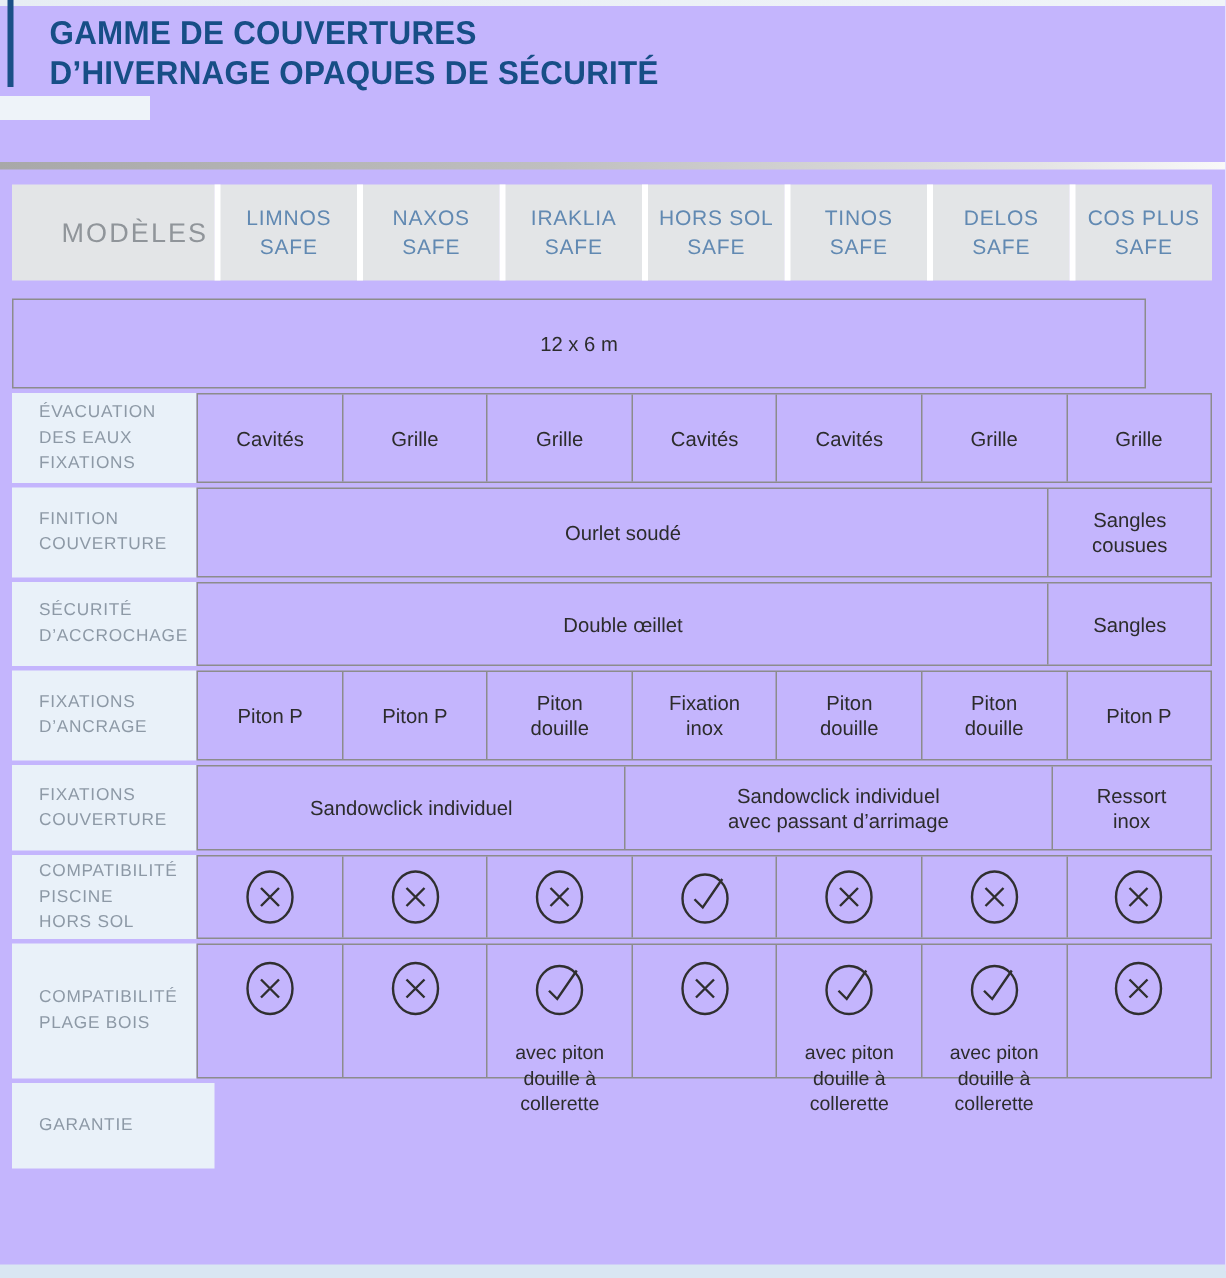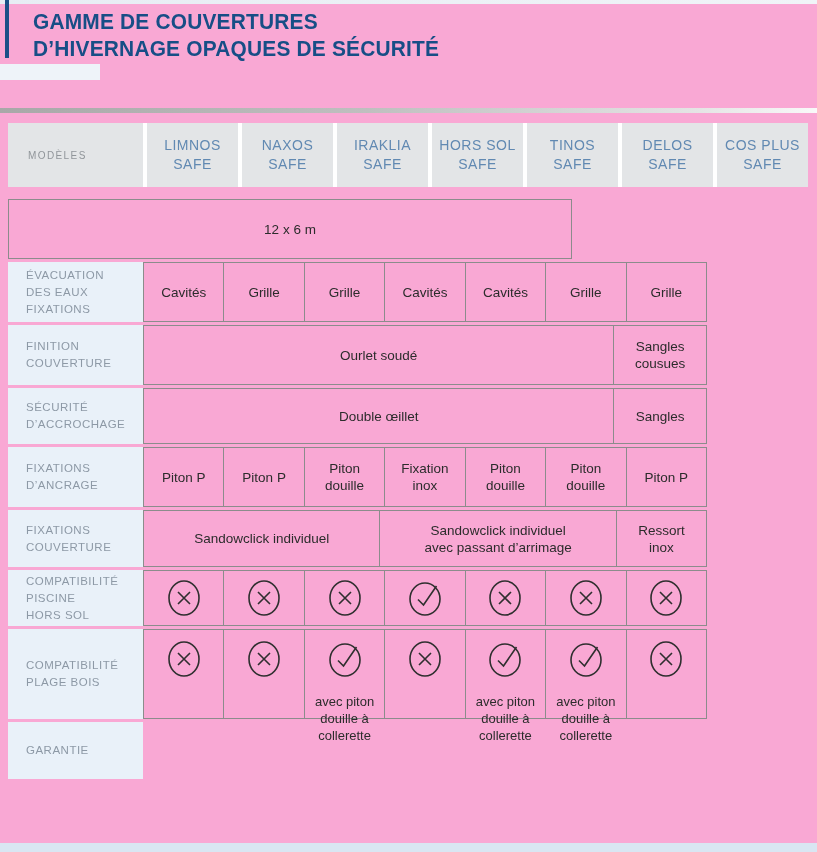--- a/index.html
+++ b/index.html
@@ -1,45 +1,45 @@
 <!DOCTYPE html>
 <html style="--title-blue: #174e86; --accent-bar: #1b4f87; --divider-gray: #a8a8a8; --header-bg: #e3e5e7; --header-text: #6189b2; --label-bg: #e9f1f9; --label-text: #8d99a6; --body-text: #2c2c2c; --border-gray: #8c8c8c; --icon-stroke: #2f2f2f; --bottom-bar: #d9e6f2;"><head>
 <meta charset="utf-8">
 <style>
   html,body{margin:0;padding:0;background:#fff;}
   .canvas{
-    position:relative;width:817px;height:852px;background:#f9a8d4;overflow:hidden;
+    position:relative;width:817px;height:852px;background:#c4b5fd;overflow:hidden;
     font-family:"Liberation Sans",sans-serif;
   }
   .top-strip{position:absolute;left:0;top:0;width:817px;height:4px;
     background:linear-gradient(90deg,#e7edf4,#f0f4f8);}
   .accent-bar{position:absolute;left:5px;top:0;width:4px;height:58px;background:var(--accent-bar,#1b4f87);}
   .page-title{position:absolute;left:33px;top:8px;font-size:22px;font-weight:bold;
     color:var(--title-blue,#174e86);line-height:27px;letter-spacing:0.2px;
     white-space:pre-line;transform:scaleX(0.95);transform-origin:left top;}
   .corner-rect{position:absolute;left:0;top:64px;width:100px;height:16px;background:#eef3f9;}
   .shadow-divider{position:absolute;left:0;top:108px;width:817px;height:5px;
     background:linear-gradient(90deg,var(--divider-gray,#a8a8a8) 0%,#bfbfbf 45%,#e4e4e4 85%,#f9f9f9 100%);}
   .bottom-bar{position:absolute;left:0;top:843px;width:817px;height:9px;background:var(--bottom-bar,#d9e6f2);}
 
   .table{position:absolute;left:8px;top:123px;width:800px;}
   .header-row{display:flex;height:64px;margin-bottom:12px;}
   .models-cell{width:135px;box-sizing:border-box;background:var(--header-bg,#e3e5e7);
-    display:flex;align-items:center;padding-left:20px;
-    color:var(--label-text-dark,#90959a);font-size:10px;letter-spacing:1.4px;}
+    display:flex;align-items:center;padding-left:33px;
+    color:var(--label-text-dark,#90959a);font-size:18px;letter-spacing:1.4px;}
   .hcell{width:95px;box-sizing:border-box;border-left:4px solid #fff;background:var(--header-bg,#e3e5e7);
     display:flex;align-items:center;justify-content:center;text-align:center;
     color:var(--header-text,#6189b2);font-size:14px;line-height:19px;letter-spacing:0.5px;white-space:pre-line;}
 
   .trow{display:flex;margin-bottom:3px;}
   .rlabel{width:135px;box-sizing:border-box;background:var(--label-bg,#e9f1f9);
     display:flex;flex-direction:column;justify-content:center;
     padding-left:18px;padding-right:6px;
     color:var(--label-text,#8d99a6);font-size:11.5px;letter-spacing:0.5px;line-height:17px;white-space:pre-line;}
-  .rbody{width:564px;box-sizing:border-box;border:1px solid var(--border-gray,#8c8c8c);display:flex;}
+  .rbody{width:756px;box-sizing:border-box;border:1px solid var(--border-gray,#8c8c8c);display:flex;}
   .cell{box-sizing:border-box;border-left:1px solid var(--border-gray,#8c8c8c);
     display:flex;flex-direction:column;align-items:center;justify-content:center;text-align:center;
     font-size:13.5px;color:var(--body-text,#2c2c2c);line-height:17px;padding:2px 8px;white-space:pre-line;}
   .cell:first-child{border-left:none;}
   .cell.top{justify-content:flex-start;padding-top:10px;}
   .cell .cell-text{white-space:pre-line;}
   .cell.top .cell-text{font-size:13px;line-height:17px;margin-top:15px;}
 
   .icon{width:34px;height:38px;flex:0 0 auto;}
   .icon ellipse,.icon path{fill:none;stroke:var(--icon-stroke,#2f2f2f);stroke-width:1.6;}

